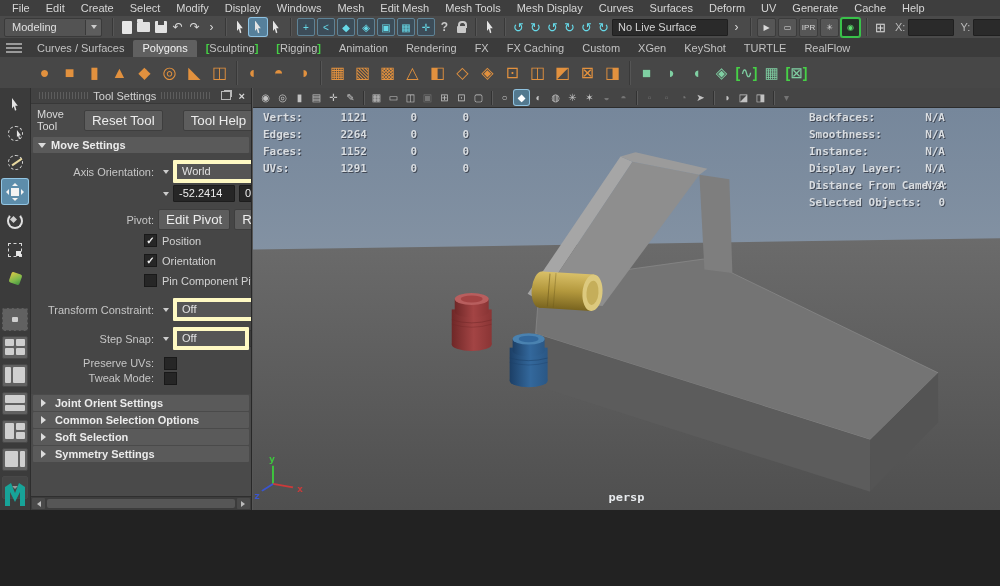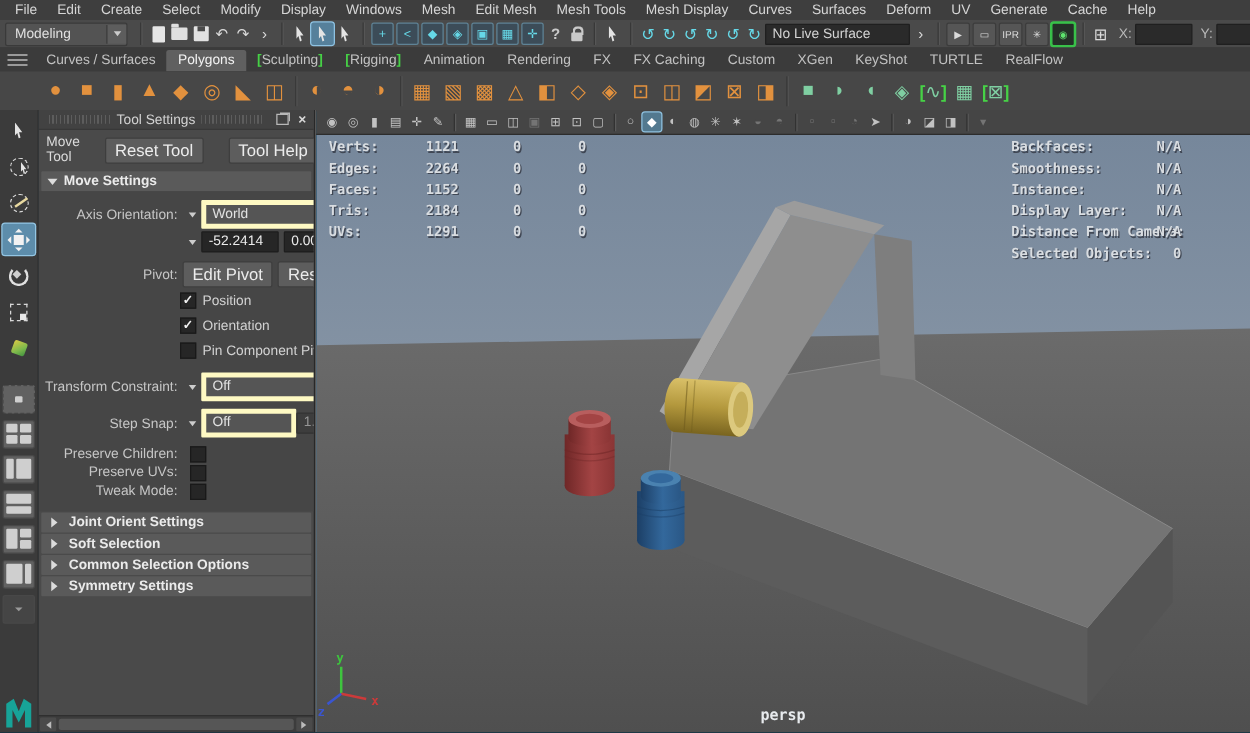--- a/index.html
+++ b/index.html
@@ -1,16 +1,16 @@
 <!DOCTYPE html>
 <html><head>
 <meta charset="utf-8">
 <style>
   html,body{margin:0;padding:0;background:#222}
-  .app{position:relative;width:1000px;height:586px;background:#0c4a6e;
+  .app{position:relative;width:1000px;height:510px;background:#7f1d1d;
        font-family:"Liberation Sans",sans-serif;font-size:11px;color:#ccc;
        overflow:hidden;user-select:none}
   
   .menubar{position:absolute;left:0;top:0;right:0;height:16px;background:#3e3e3e;
        display:flex;align-items:center;padding-left:4px;border-bottom:1px solid #343434}
   .menubar .mi{padding:0 8px;line-height:16px;color:#d6d6d6;cursor:default}
   
   .toolbar{position:absolute;top:16px;left:0;right:0;height:22px;background:#4a4a4a;
        display:flex;align-items:center;padding:0 4px;border-bottom:1px solid #353535}
   .mode-dd{display:flex;align-items:center;background:#535353;border:1px solid #3a3a3a;height:17px;margin-right:5px;border-radius:2px}
@@ -85,21 +85,21 @@
   .ts-title .t{color:#d2d2d2}
   .popout{width:8px;height:7px;border:1px solid #b8b8b8;box-shadow:2px -2px 0 -1px #b8b8b8;margin:0 5px}
   .closex{color:#d8d8d8;font-weight:bold;font-size:11px;padding:0 3px}
   .ts-toolrow{display:flex;align-items:center;padding:4px 3px 4px 6px;gap:20px}
   .ts-toolrow .name{flex:1;color:#dadada}
   .btn{background:#5d5d5d;border:1px solid #3e3e3e;border-radius:2px;color:#ececec;padding:2px 7px;white-space:nowrap}
   .sec-h{height:16px;background:#5a5a5a;margin:1px 2px 0;display:flex;align-items:center;font-weight:bold;color:#ebebeb;padding-left:5px;gap:5px;border-radius:1px}
   .tri-d8{width:0;height:0;border:4px solid transparent;border-top:5px solid #dcdcdc;margin-top:4px}
   .tri-r8{width:0;height:0;border:4px solid transparent;border-left:5px solid #dcdcdc;margin-left:3px}
   .ts-body{background:#464646;padding:6px 0 8px;overflow:hidden}
-  .ts-row{display:flex;align-items:center;min-height:19px;margin:1px 4px;white-space:nowrap}
+  .ts-row{display:flex;align-items:center;min-height:19px;margin:1px 16px;white-space:nowrap}
   .ts-label{width:107px;text-align:right;color:#c6c6c6;padding-right:4px;flex:none}
   .dd-arr{width:15px;flex:none;display:flex;justify-content:center}
   .fld{height:15px;line-height:15px;padding:0 5px;flex:none;border-radius:1px}
   .fld.light{background:#555555;border:4px solid #fef9c3;color:#e2e2e2;width:90px}
   .fld.dark{background:#262626;border:1px solid #1d1d1d;color:#ececec;width:50px;margin-right:4px}
   .fld.dim{background:#3d3d3d;border:1px solid #333;color:#969696;width:30px}
   .checkbox{width:11px;height:11px;background:#262626;border:1px solid #191919;display:flex;align-items:center;justify-content:center;color:#f2f2f2;font-size:10px;font-weight:bold;flex:none;line-height:11px}
   .cb-label{margin-left:5px;color:#d2d2d2}
   .indent{margin-left:113px}
   .ts-scroll{position:absolute;bottom:0;left:0;right:0;height:13px;background:#3c3c3c;border-top:1px solid #2f2f2f;display:flex;align-items:center;padding:0 1px}
@@ -478,25 +478,20 @@
         <div class="ts-row" style="margin-top:6px">
           <span class="ts-label">Step Snap:</span>
           <span class="dd-arr">
               <i class="tri-down"></i>
             </span>
           <span class="fld light" style="width:58px">Off</span>
           <span class="fld dim">1.0</span>
         </div>
         <div style="margin-top:6px">
 
-            <div class="ts-row" style="min-height:14px">
-              <span class="ts-label">Preserve Children:</span>
-              <span style="width:6px"></span>
-              <span class="checkbox"></span>
-            </div>
 
             <div class="ts-row" style="min-height:14px">
               <span class="ts-label">Preserve UVs:</span>
               <span style="width:6px"></span>
               <span class="checkbox"></span>
             </div>
 
             <div class="ts-row" style="min-height:14px">
               <span class="ts-label">Tweak Mode:</span>
               <span style="width:6px"></span>
@@ -507,26 +502,26 @@
       <div>
 
           <div class="sec-h">
             <i class="tri-r8"></i>
             <span>Joint Orient Settings</span>
           </div>
 
 
           <div class="sec-h">
             <i class="tri-r8"></i>
-            <span>Soft Selection</span>
+            <span>Common Selection Options</span>
           </div>
 
           <div class="sec-h">
             <i class="tri-r8"></i>
-            <span>Common Selection Options</span>
+            <span>Soft Selection</span>
           </div>
 
           <div class="sec-h">
             <i class="tri-r8"></i>
             <span>Symmetry Settings</span>
           </div>
         </div>
       <div class="ts-scroll">
         <span class="sbtn">
             <i class="tri-left"></i>
@@ -661,23 +656,20 @@
             </div>
 
             <div class="row">
               <span class="hl-label">Edges:</span><span class="hl-v1">2264</span><span class="hl-v2">0</span><span class="hl-v3">0</span>
             </div>
 
             <div class="row">
               <span class="hl-label">Faces:</span><span class="hl-v1">1152</span><span class="hl-v2">0</span><span class="hl-v3">0</span>
             </div>
 
-            <div class="row">
-              <span class="hl-label">Tris:</span><span class="hl-v1">2184</span><span class="hl-v2">0</span><span class="hl-v3">0</span>
-            </div>
 
             <div class="row">
               <span class="hl-label">UVs:</span><span class="hl-v1">1291</span><span class="hl-v2">0</span><span class="hl-v3">0</span>
             </div>
           </div>
         <div class="hud hud-right">
 
             <div class="row">
               <span>Backfaces:</span><span class="val">N/A</span>
             </div>

